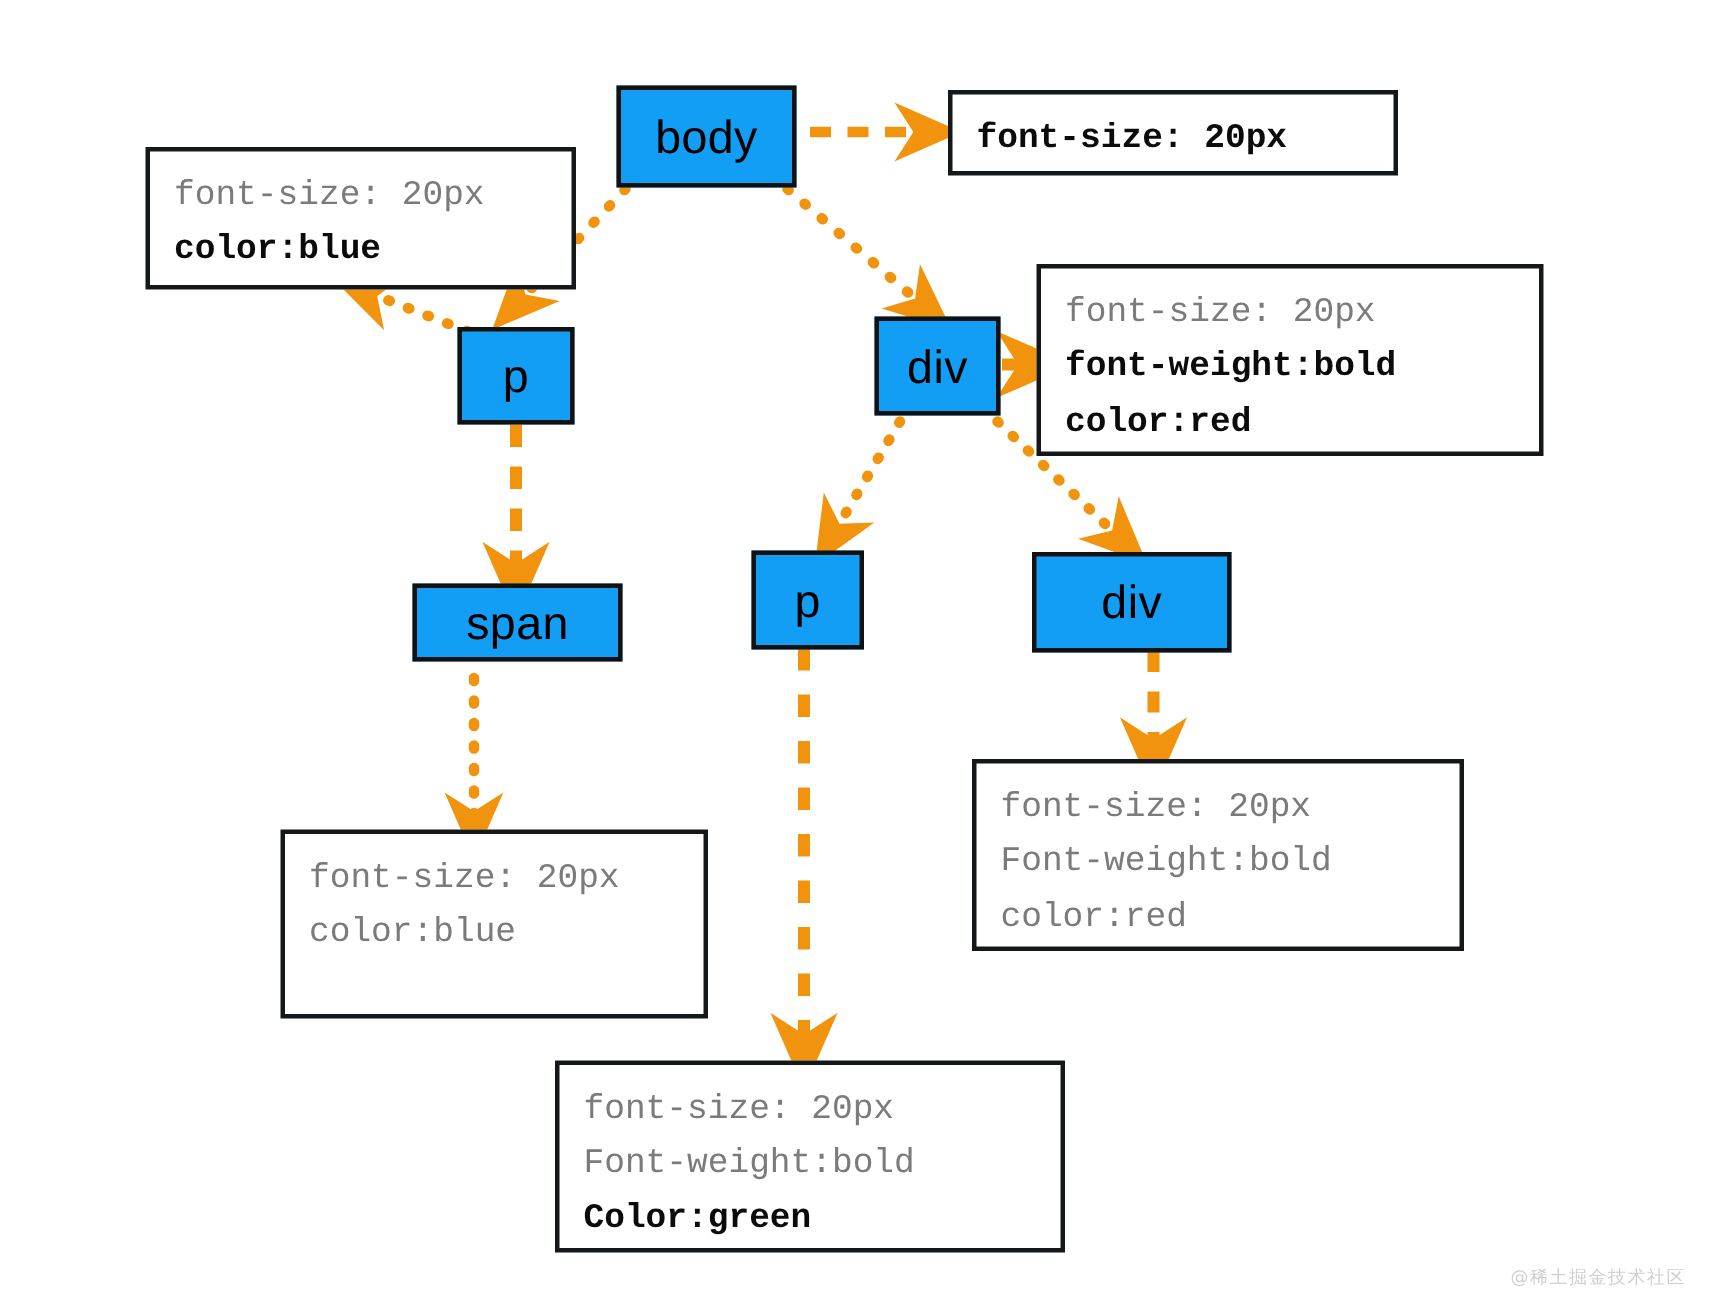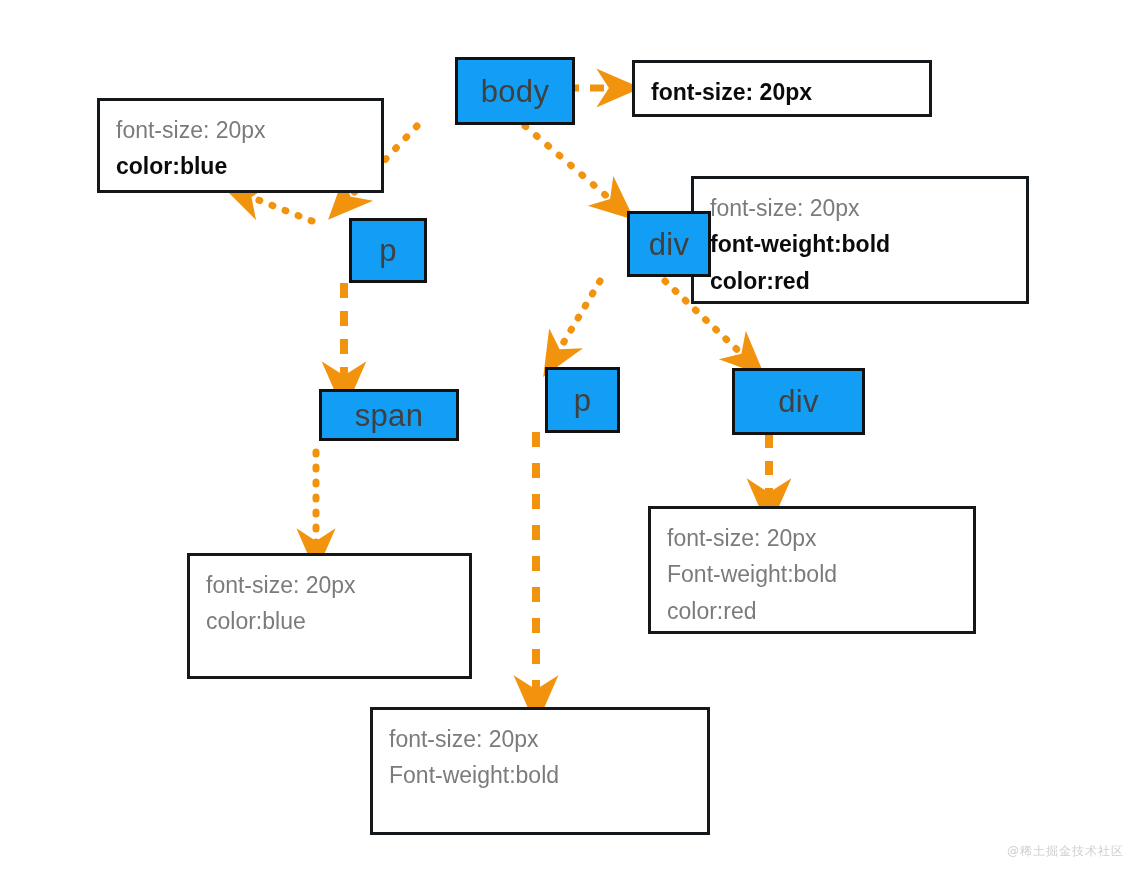--- a/index.html
+++ b/index.html
@@ -29,37 +29,36 @@
 
   
   .node {
     position: absolute;
     background: #139ef5;
     border: 3px solid #111111;
     box-sizing: border-box;
     display: flex;
     align-items: center;
     justify-content: center;
-    color: #404040;
+    color: #000000;
     font-family: "Liberation Sans", sans-serif;
     font-size: 31px;
     line-height: 1;
     letter-spacing: 0.3px;
     z-index: 3;
-    margin-left: 44px;
   }
 
   
   .declbox {
     position: absolute;
     background: #ffffff;
     border: 3px solid #15181b;
     box-sizing: border-box;
     padding: 11px 16px 12px 16px;
-    font-family: Liberation Sans, sans-serif;
+    font-family: Liberation Mono, monospace;
     font-size: 23px;
     line-height: 1.58;
     z-index: 2;
     white-space: nowrap;
   }
   .declbox .line { display: block; }
   .declbox .line.muted { color: #7b7b7b; font-weight: normal; }
   .declbox .line.strong { color: #0b0b0b; font-weight: bold; }
 
   .watermark {
@@ -154,17 +153,18 @@
 
   <div class="declbox" style="left:648px; top:506px; width:328px; height:128px;">
     <span class="line muted">font-size: 20px</span>
     <span class="line muted">Font-weight:bold</span>
     <span class="line muted">color:red</span>
   </div>
 
   <div class="declbox" style="left:370px; top:707px; width:340px; height:128px;">
     <span class="line muted">font-size: 20px</span>
     <span class="line muted">Font-weight:bold</span>
+    <span class="line strong">Color:green</span>
   </div>
 
   <div class="watermark">@稀土掘金技术社区</div>
 
 </div>
 
 </body></html>

